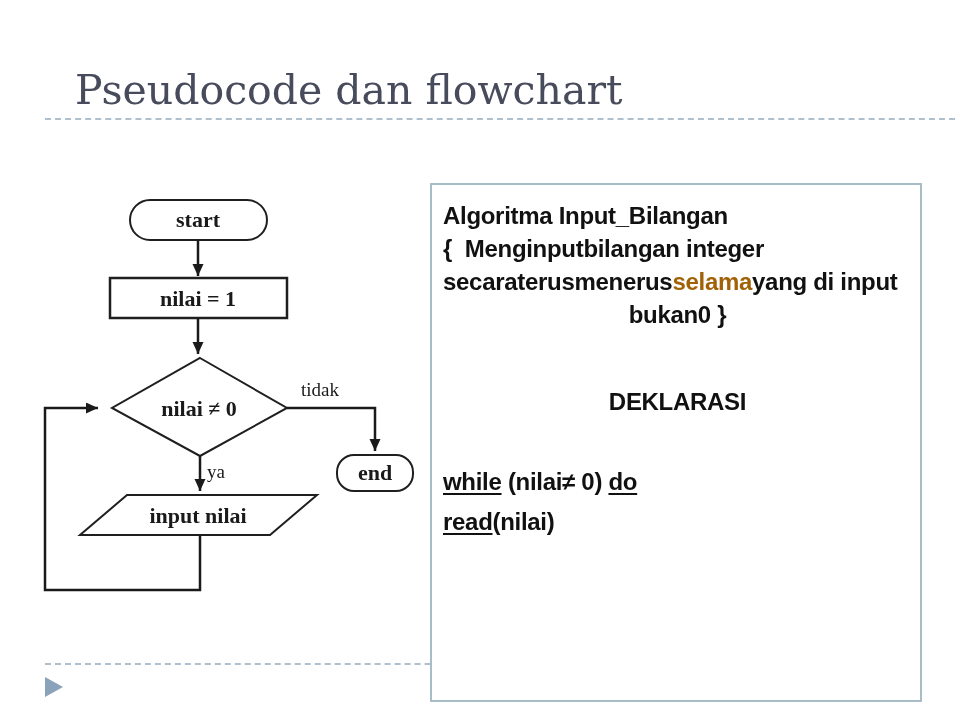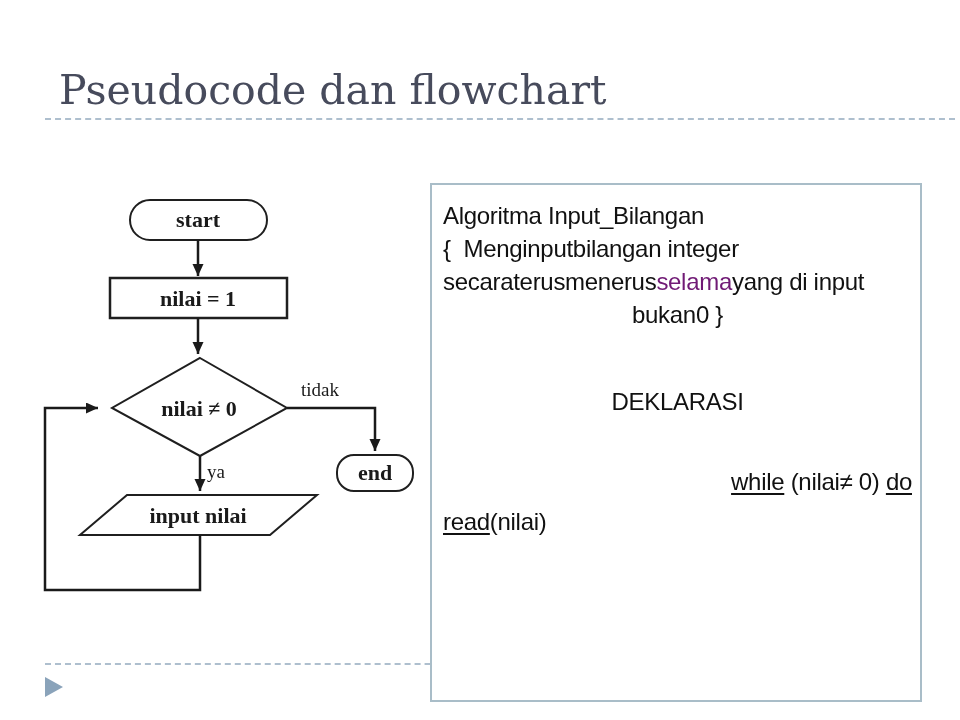--- a/index.html
+++ b/index.html
@@ -1,21 +1,21 @@
 <!DOCTYPE html>
 <html><head>
 <meta charset="utf-8">
 <style>
   html,body{margin:0;padding:0;}
   body{
     width:960px;height:720px;position:relative;overflow:hidden;
     background:#ffffff;font-family:"Liberation Sans",sans-serif;
   }
   .slide-title{
-    position:absolute;left:59px;top:66px;margin:0;
+    position:absolute;left:75px;top:66px;margin:0;
     font-family:"DejaVu Serif","Liberation Serif",serif;
     font-size:41px;font-weight:400;color:#474b5c;letter-spacing:0px;
     white-space:nowrap;
   }
   .divider{
     position:absolute;height:0;border-top:2px dashed #aebfce;
   }
   .divider-top{left:45px;top:118px;width:910px;}
   .divider-bottom{left:45px;top:663px;width:875px;}
   .bullet-triangle{
@@ -28,24 +28,24 @@
     font-family:"Liberation Serif",serif;fill:#1a1a1a;
   }
   .fc-label{font-size:22px;font-weight:600;}
   .fc-branch{font-size:19px;font-weight:400;}
   .code-box{
     position:absolute;left:430px;top:183px;width:492px;height:519px;
     border:2px solid #a9bdc8;background:#ffffff;box-sizing:border-box;
     padding:14px 8px 0 11px;z-index:2;
   }
   .code-line{
-    font-size:24px;color:#111111;white-space:nowrap;letter-spacing:-0.3px;
+    font-size:24px;color:#111111;white-space:nowrap;letter-spacing:-0.3px;font-weight:bold;
   }
   .code-line .u{text-decoration:underline;text-underline-offset:3px;}
-  .code-line .blue{color:#701a75;}
+  .code-line .blue{color:#a16207;}
 </style>
 </head>
 <body>
 
 <h1 class="slide-title">Pseudocode dan flowchart</h1>
 
 <div class="divider divider-top"></div>
 <div class="divider divider-bottom"></div>
 <div class="bullet-triangle"></div>
 
@@ -86,16 +86,16 @@
 
 <div class="code-box">
   <div>
       <div class="code-line" style="line-height: 33px; height: 33px;"><span>Algoritma Input_Bilangan</span></div>
       <div class="code-line" style="line-height: 33px; height: 33px;"><span>{&nbsp; Menginputbilangan integer</span></div>
       <div class="code-line" style="line-height: 33px; height: 33px;"><span>secaraterusmenerus</span><span class="blue">selama</span><span>yang di input</span></div>
       <div class="code-line" style="line-height: 33px; height: 33px; text-align: center;"><span>bukan0 }</span></div>
       <div style="height: 51px;"></div>
       <div class="code-line" style="line-height: 40px; height: 40px; text-align: center;"><span>DEKLARASI</span></div>
       <div style="height: 40px;"></div>
-      <div class="code-line" style="line-height: 40px; height: 40px; text-align: right;"><span class="u">while</span><span> (nilai≠ 0) </span><span class="u">do</span></div>
+      <div class="code-line" style="line-height: 40px; height: 40px;"><span class="u">while</span><span> (nilai≠ 0) </span><span class="u">do</span></div>
       <div class="code-line" style="line-height: 40px; height: 40px;"><span class="u">read</span><span>(nilai)</span></div>
     </div>
 </div>
 
 </body></html>

